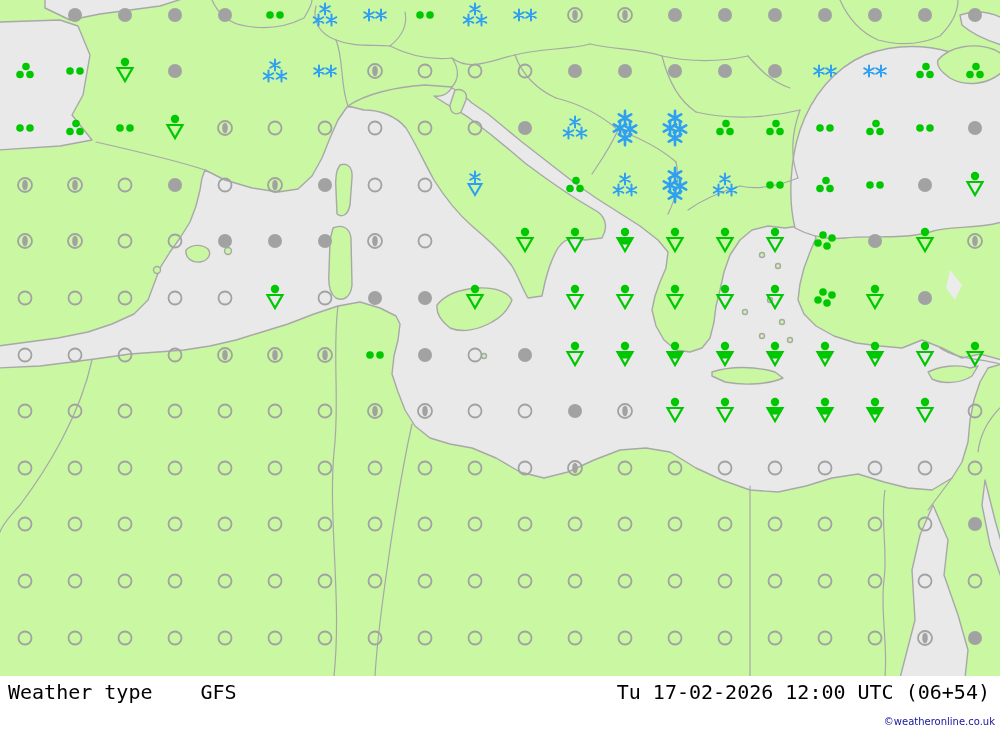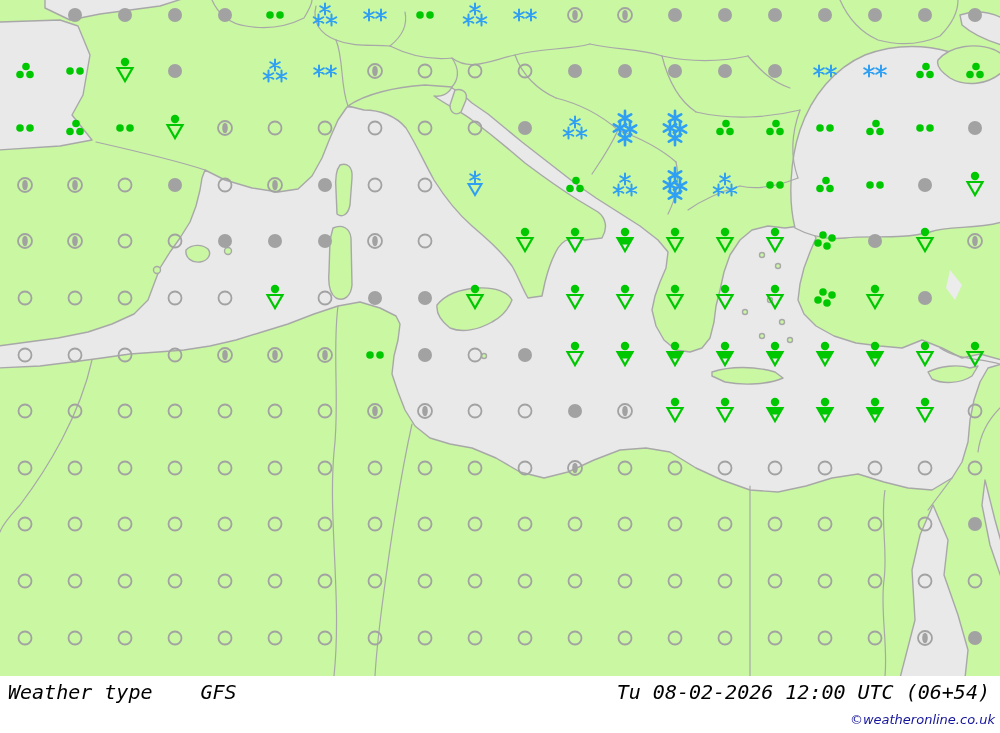--- a/index.html
+++ b/index.html
@@ -15,27 +15,27 @@
 
   
   .s-outline{fill:none;stroke:var(--cloud-gray,#a2a2a2);stroke-width:1.8;}
   .s-solid{fill:var(--cloud-gray,#a2a2a2);}
   .g-dot{fill:var(--rain-green,#00c800);}
   .g-open{fill:none;stroke:var(--rain-green,#00c800);stroke-width:2.2;stroke-linejoin:miter;}
   .b-line{fill:none;stroke:var(--snow-blue,#2e9ff2);stroke-width:2;stroke-linecap:round;}
   .b-open{fill:none;stroke:var(--snow-blue,#2e9ff2);stroke-width:2;stroke-linejoin:miter;}
 
   
-  .footer{position:absolute;top:676px;left:0;width:1000px;height:57px;background:var(--footer-bg,#ffffff);color:var(--footer-text,#000000);font-style:italic;}
+  .footer{position:absolute;top:676px;left:0;width:1000px;height:57px;background:var(--footer-bg,#ffffff);color:var(--footer-text,#000000);}
   .f-main{position:absolute;top:4px;left:8px;right:10px;display:flex;align-items:baseline;
           font-family:"DejaVu Sans Mono","Liberation Mono",monospace;font-size:20px;white-space:pre;}
   .f-model{margin-left:48px;text-align:right;}
   .f-time{margin-left:auto;}
   .f-copy{position:absolute;right:5px;bottom:6px;font-family:"DejaVu Sans","Liberation Sans",sans-serif;
-          font-size:13px;color:var(--copyright-navy,#14149b);text-decoration:none;}
+          font-size:10px;color:var(--copyright-navy,#14149b);text-decoration:none;}
 </style>
 </head>
 <body>
 
 <div class="screen">
 
   <svg class="map" viewBox="0 0 1000 676" width="1000" height="676" xmlns="http://www.w3.org/2000/svg">
 
     <rect class="landmass" x="-2" y="-2" width="1004" height="680" stroke="none"></rect>
 
@@ -422,18 +422,18 @@
         <use href="#sym-cl" transform="translate(875,638)"></use>
         <use href="#sym-pc" transform="translate(925,638)"></use>
         <use href="#sym-ov" transform="translate(975,638)"></use>
       </g>
   </svg>
 
   <div class="footer">
     <div class="f-main">
       <span>Weather type</span>
       <span class="f-model">GFS</span>
-      <span class="f-time">Tu 08-02-2026 12:00 UTC (06+54)</span>
+      <span class="f-time">Tu 17-02-2026 12:00 UTC (06+54)</span>
     </div>
     <a class="f-copy" href="#">©weatheronline.co.uk</a>
   </div>
 
 </div>
 
 </body></html>

